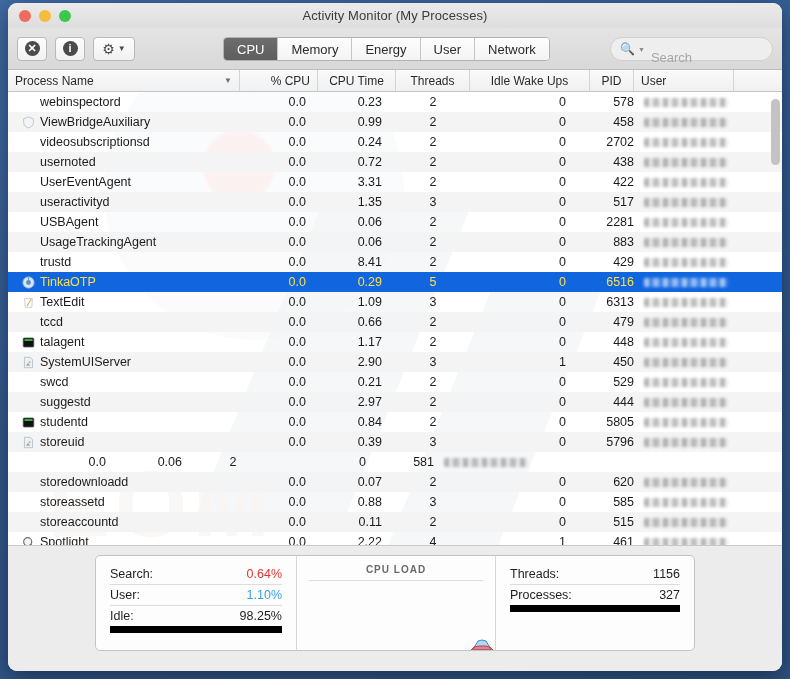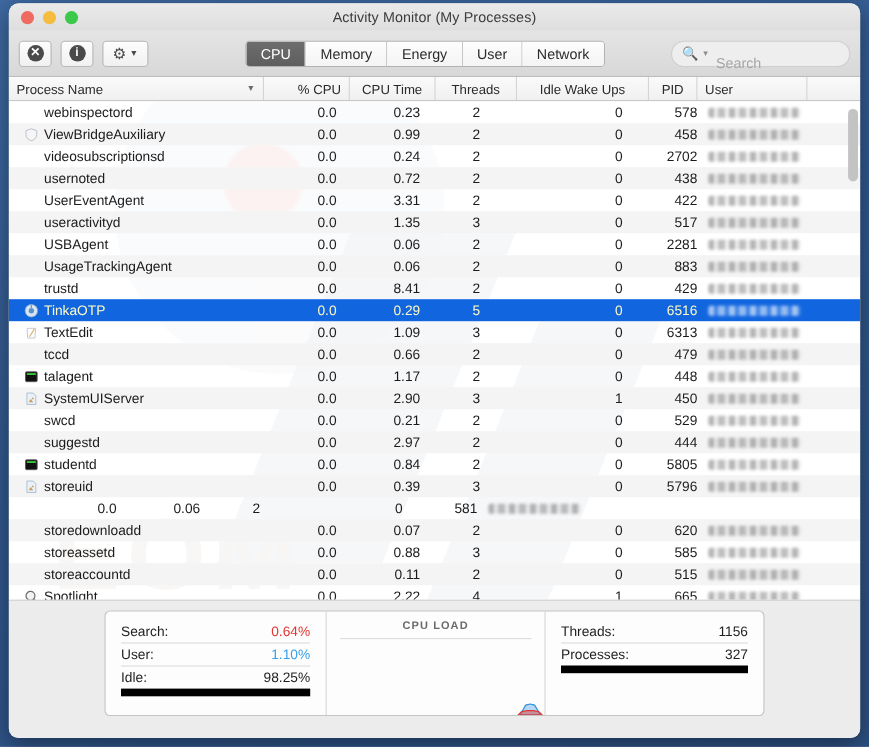--- a/index.html
+++ b/index.html
@@ -154,21 +154,21 @@
     position: relative;
     overflow: hidden;
   }
   #list { position: relative; }
   .row {
     height: 20px;
     display: flex; align-items: center;
     font-size: 12.5px; color: #1b1b1b;
   }
   .row.alt { background: #f4f4f5; }
-  .row.sel { background: #1166e0; color: #fef9c3; }
+  .row.sel { background: #1166e0; color: #fde047; }
 
   .c-icon {
     width: 32px; padding-left: 14px;
     display: flex; align-items: center;
   }
   .appicon { width: 13px; height: 13px; display: block; }
   .c-name   { width: 200px; overflow: hidden; white-space: nowrap; }
   .c-cpu    { width: 78px; text-align: right; padding-right: 12px; }
   .c-cputime{ width: 78px; text-align: right; padding-right: 14px; }
   .c-threads{ width: 74px; text-align: center; }
@@ -600,21 +600,21 @@
             <svg class="appicon" viewBox="0 0 16 16" xmlns="http://www.w3.org/2000/svg">
         <circle cx="7" cy="7" r="5" fill="#f2f3f5" stroke="#6d6d6d" stroke-width="1.4"></circle>
         <path d="M10.6 10.6 L14.2 14.2" stroke="#6d6d6d" stroke-width="2" stroke-linecap="round"></path>
             </svg>
           </div>
           <div class="c-name">Spotlight</div>
           <div class="c-cpu">0.0</div>
           <div class="c-cputime">2.22</div>
           <div class="c-threads">4</div>
           <div class="c-idle">1</div>
-          <div class="c-pid">665</div>
+          <div class="c-pid">461</div>
           <div class="c-user"><span class="redact"></span></div>
         </div>
       </div>
 
     <div id="scrollbar">
       <div id="scrollthumb"></div>
     </div>
   </div>
 
   <div id="bottom">

